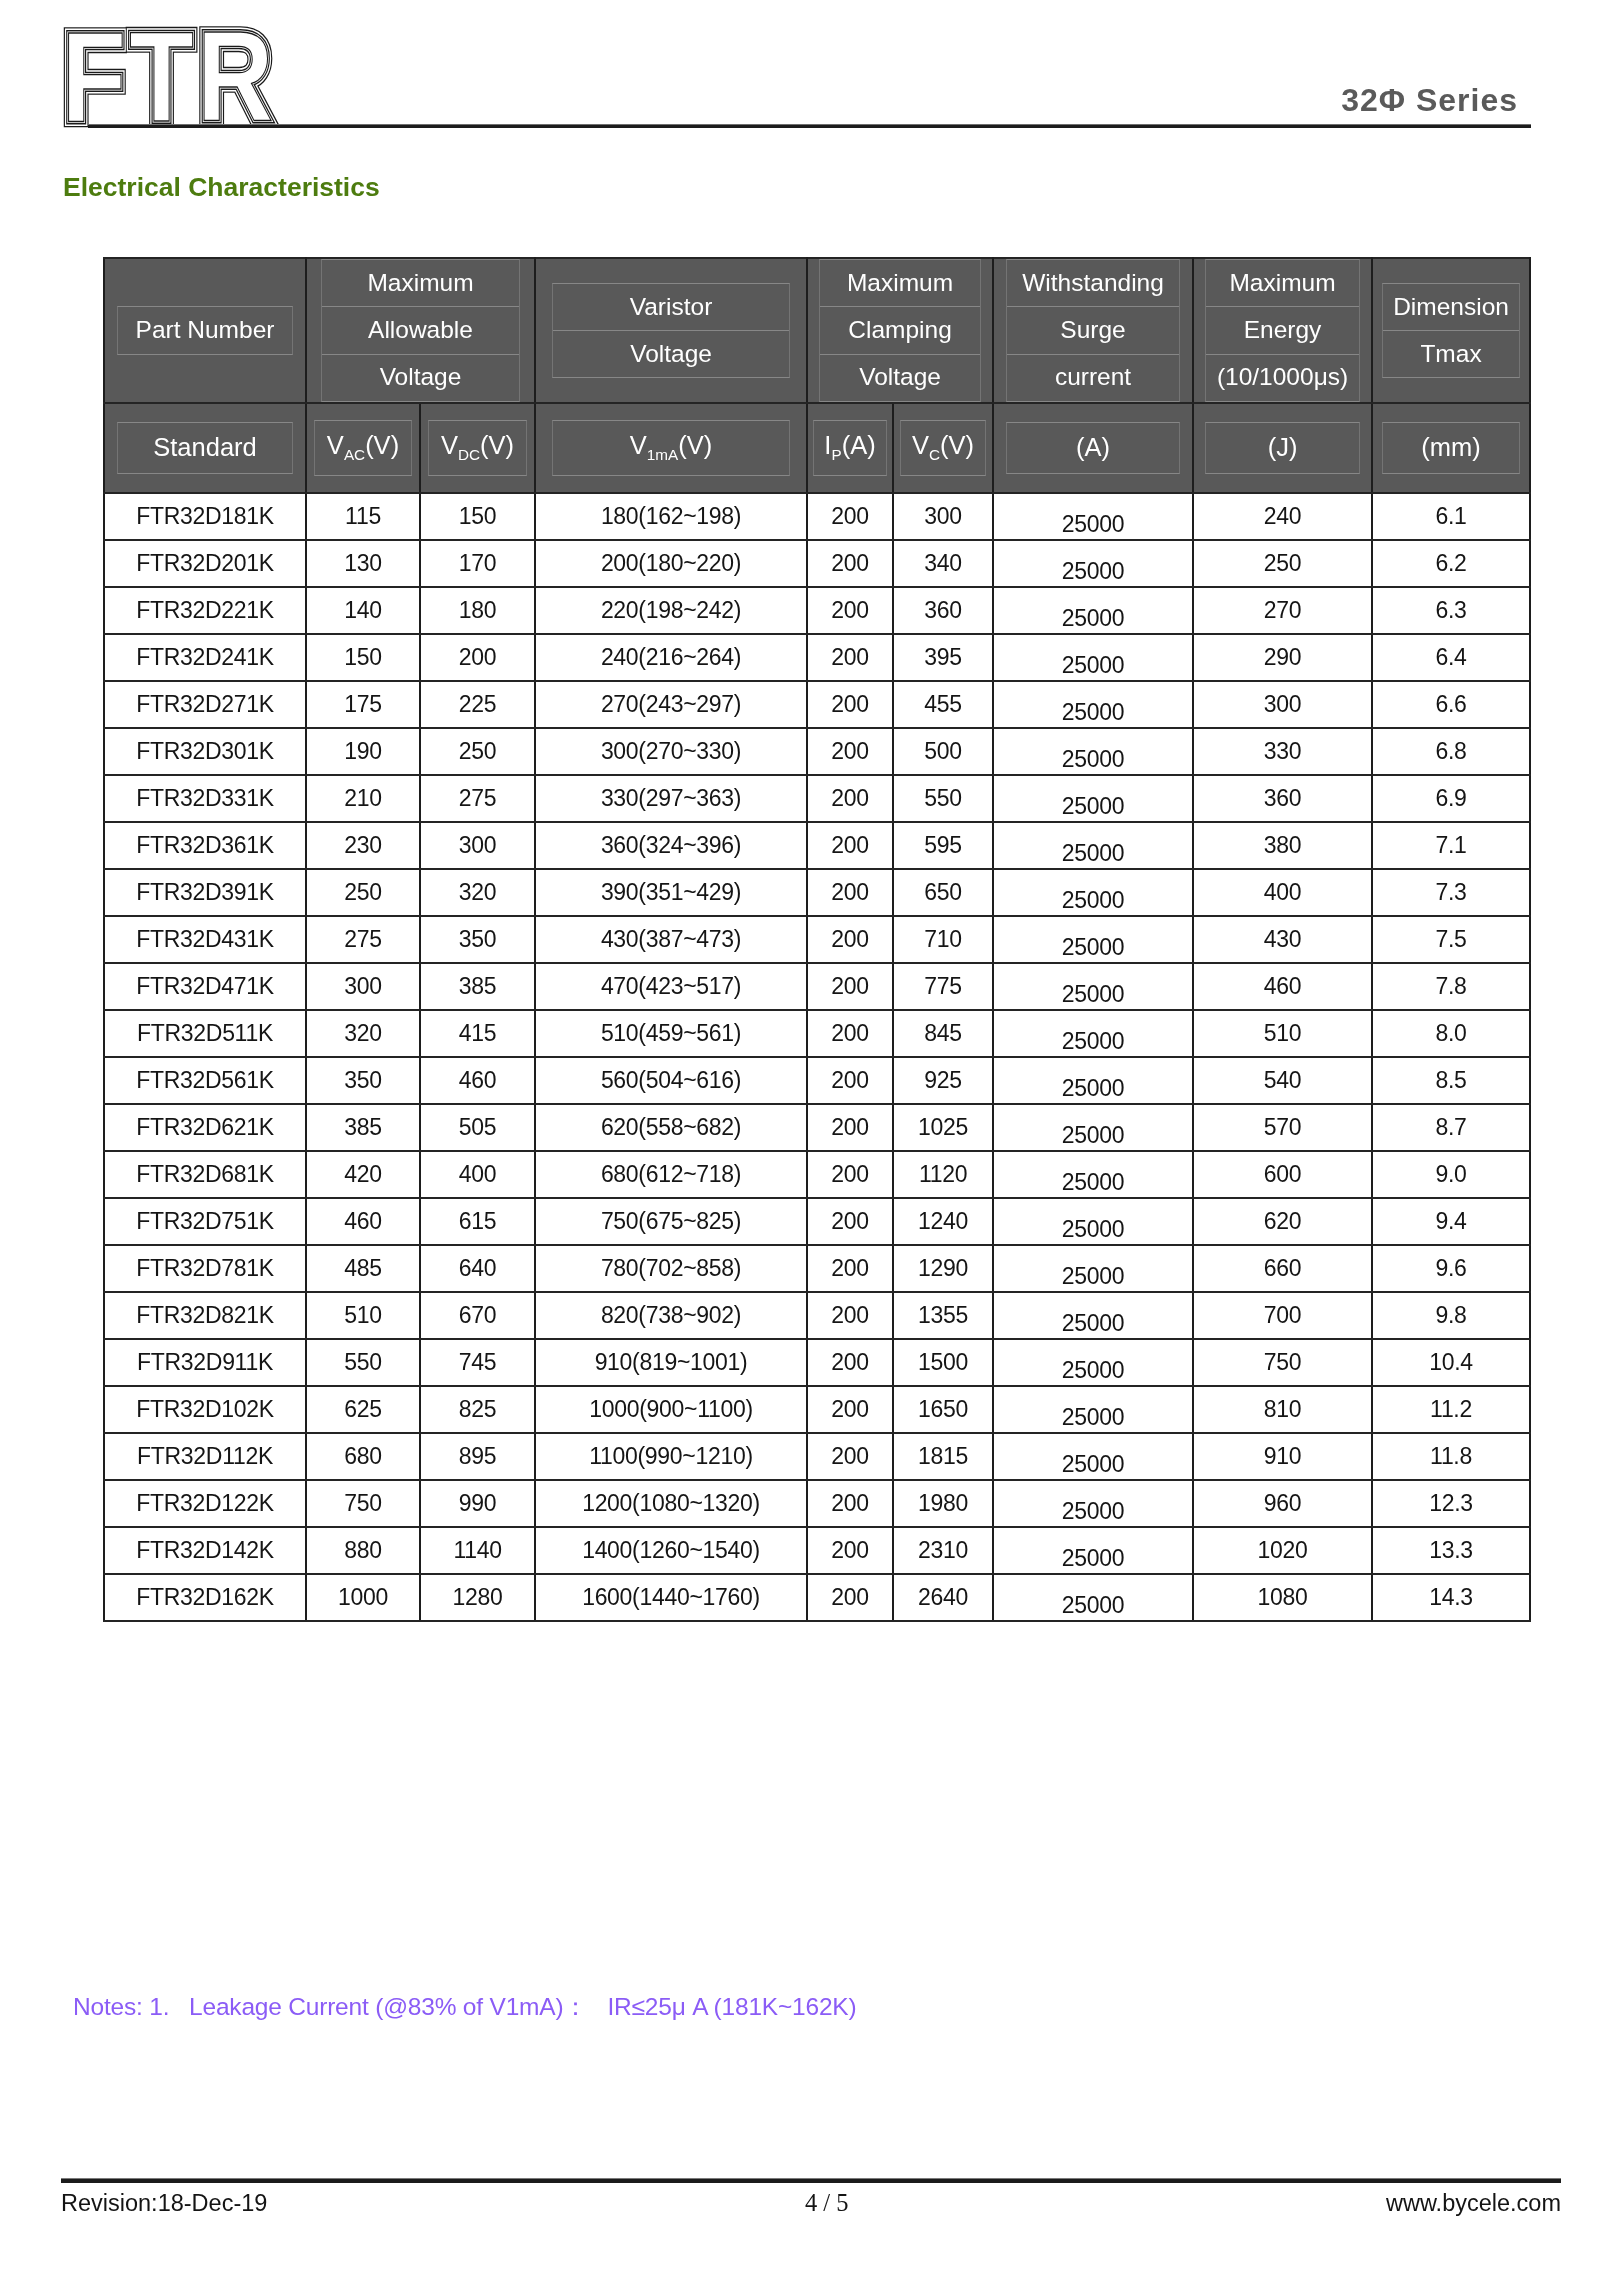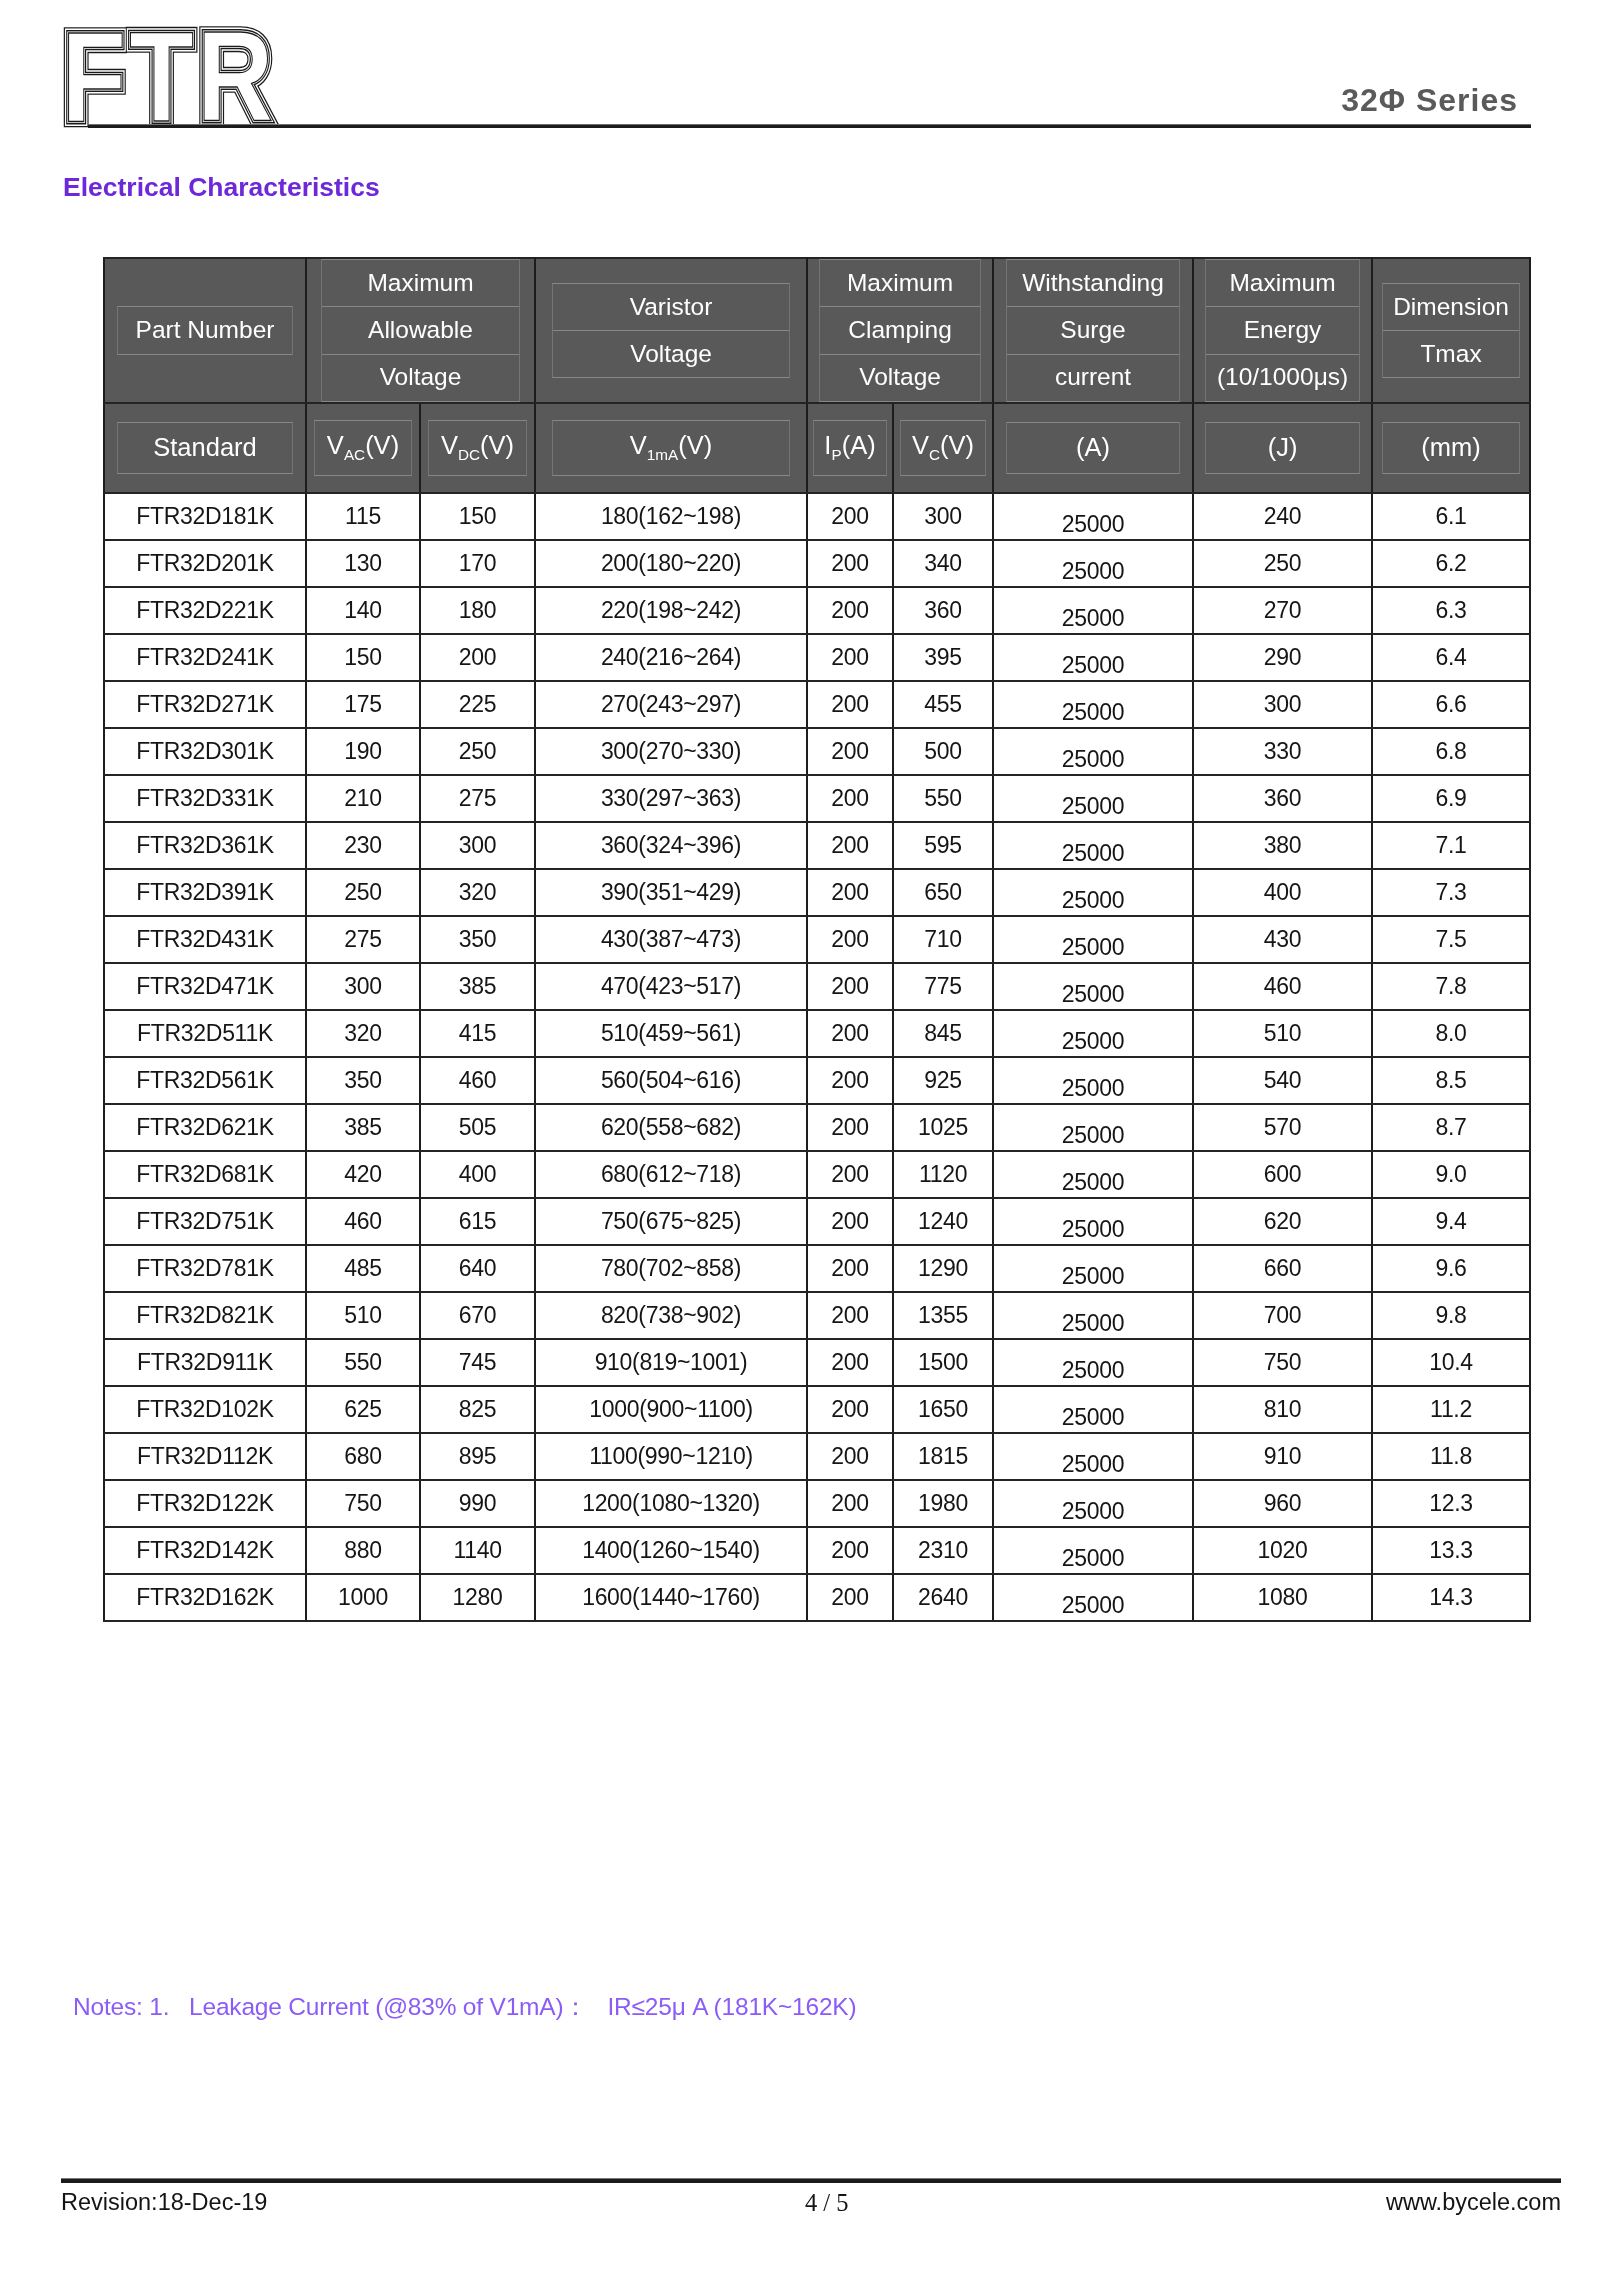--- a/index.html
+++ b/index.html
@@ -15,21 +15,21 @@
     position:absolute; right:102px; top:82px;
     font-size:32px; font-weight:bold; color:#5a5a5a; letter-spacing:1px;
   }
   .header-rule {
     position:absolute; left:88px; right:89px; top:124px; height:3.9px;
     background:#1c1c1c; border-top:1px solid #6f6f6f;
   }
 
   .title {
     position:absolute; left:63px; top:172px;
-    font-size:26.5px; font-weight:bold; color:#6d28d9;
+    font-size:26.5px; font-weight:bold; color:#4d7c0f;
   }
 
   
   table.spec {
     position:absolute; left:103px; top:257px; width:1426px;
     border-collapse:collapse; table-layout:fixed;
     border:2.9px solid #141414;
   }
   table.spec th, table.spec td {
     border-left:2px solid #1d1d1d; border-right:2px solid #1d1d1d;
@@ -64,21 +64,21 @@
     font-size:24.5px; color:#8b5cf6; white-space:pre; letter-spacing:-0.2px;
   }
 
   
   .footer-rule {
     position:absolute; left:61px; right:59px; top:2178px; height:4.9px;
     background:#1b1b1b; border-top:1px solid #7a7a7a;
   }
   .footer {
     position:absolute; left:61px; right:59px; top:2189px;
-    display:flex; justify-content:space-between; align-items:flex-start;
+    display:flex; justify-content:space-between; align-items:center;
     font-size:23.5px; color:#141414;gap:35px;
   }
   .footer .pageno { font-family:"Liberation Serif", serif; font-size:24.5px; }
 </style>
 </head>
 <body>
 
 <div class="page">
 
   <div class="logo">

